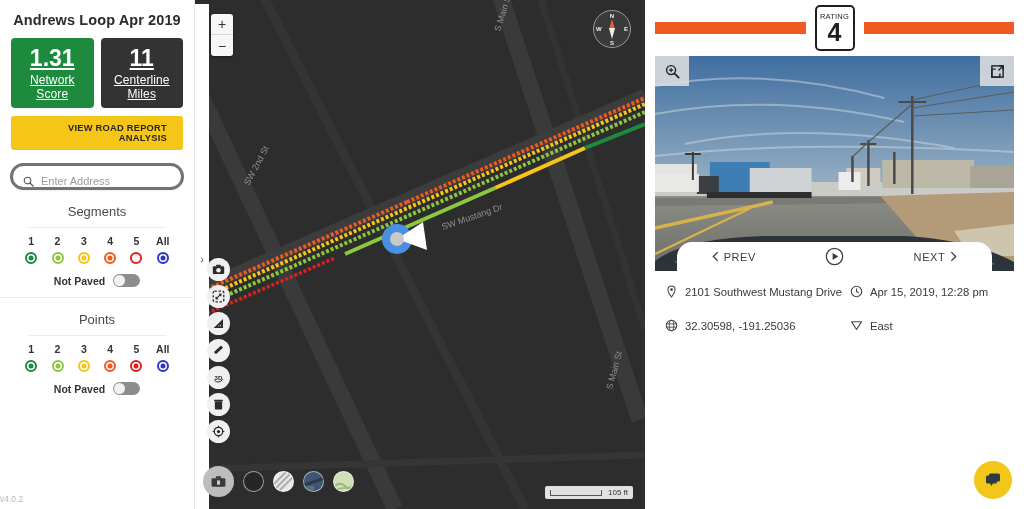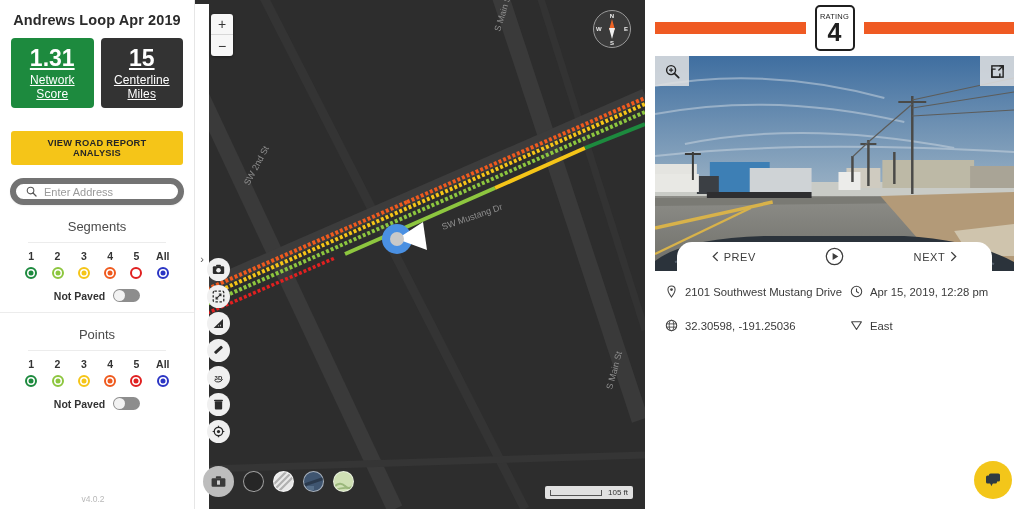--- a/index.html
+++ b/index.html
@@ -23,29 +23,29 @@
   .score-row { display: flex; gap: 7px; padding: 0 11px; }
   .score-card {
     flex: 1; border-radius: 4px; text-align: center;
     padding: 8px 2px 7px; color: #fff; text-decoration: underline;
   }
   .score-card.green { background: #1d8a3e; }
   .score-card.dark { background: #333333; }
   .score-val { font-size: 23px; font-weight: bold; line-height: 1.05; }
   .score-lbl { font-size: 12px; margin-top: 3px; letter-spacing: .1px; }
   .report-btn {
-    margin: 23px 11px 0; background: #f5c518; color: #262626;
-    text-align: center; font-size: 9.3px; font-weight: bold;
+    margin: 8px 11px 0; background: #f5c518; color: #262626;
+    text-align: right; font-size: 9.3px; font-weight: bold;
     padding: 7px 16px; border-radius: 3px; border: none;
     letter-spacing: .25px; cursor: pointer; width: calc(100% - 22px);
     display: block; font-family: inherit;
   }
   .search-wrap {
-    margin: 13px 10px 0; height: 27px; border: 6px solid #737373;
-    border-radius: 14px; display: flex; align-items: center;
+    margin: 13px 10px 0; height: 27px; border: 3px solid #737373;
+    border-radius: 14px; display: flex; align-items: flex-end;
     padding: 0 10px; background: #fff;
     box-shadow: 0 1px 2px rgba(0,0,0,.06);
   }
   .search-wrap input {
     border: none; outline: none; font-size: 11px; color: #666;
     margin-left: 7px; width: 100%; font-family: inherit; background: transparent;
   }
   .search-wrap input::placeholder { color: #9a9a9a; }
 
   .section { padding-top: 14px; }
@@ -78,21 +78,21 @@
   .toggle {
     width: 27px; height: 13px; border-radius: 7px; background: #8d8d8d;
     position: relative; cursor: pointer;
   }
   .toggle .knob {
     position: absolute; left: 1px; top: 1px;
     width: 11px; height: 11px; border-radius: 50%; background: #f2f2f2;
   }
   .version {
     position: absolute; bottom: 5px; left: 0; right: 8px;
-    text-align: center; font-size: 8.5px; color: #b8b8b8;
+    text-align: left; font-size: 8.5px; color: #b8b8b8;
   }
 
   
   .map {
     position: relative; width: 450px; flex: 0 0 450px;
     height: 509px; background: #2b2b2b; overflow: hidden;
   }
   .map-bg { position: absolute; inset: 0; }
   .panel-toggle {
     position: absolute; top: 4px; width: 14px; height: 26px;
@@ -223,21 +223,21 @@
 
   <div class="sidebar">
     <div class="sb-title">Andrews Loop Apr 2019</div>
 
     <div class="score-row">
       <div class="score-card green">
         <div class="score-val">1.31</div>
         <div class="score-lbl">Network Score</div>
       </div>
       <div class="score-card dark">
-        <div class="score-val">15</div>
+        <div class="score-val">11</div>
         <div class="score-lbl">Centerline Miles</div>
       </div>
     </div>
 
     <button class="report-btn">VIEW ROAD REPORT ANALYSIS</button>
 
     <div class="search-wrap">
       <span>
         <svg width="11" height="11" viewBox="0 0 16 16">
             <circle cx="6.6" cy="6.6" r="4.8" fill="none" stroke="#555" stroke-width="1.6"></circle>

